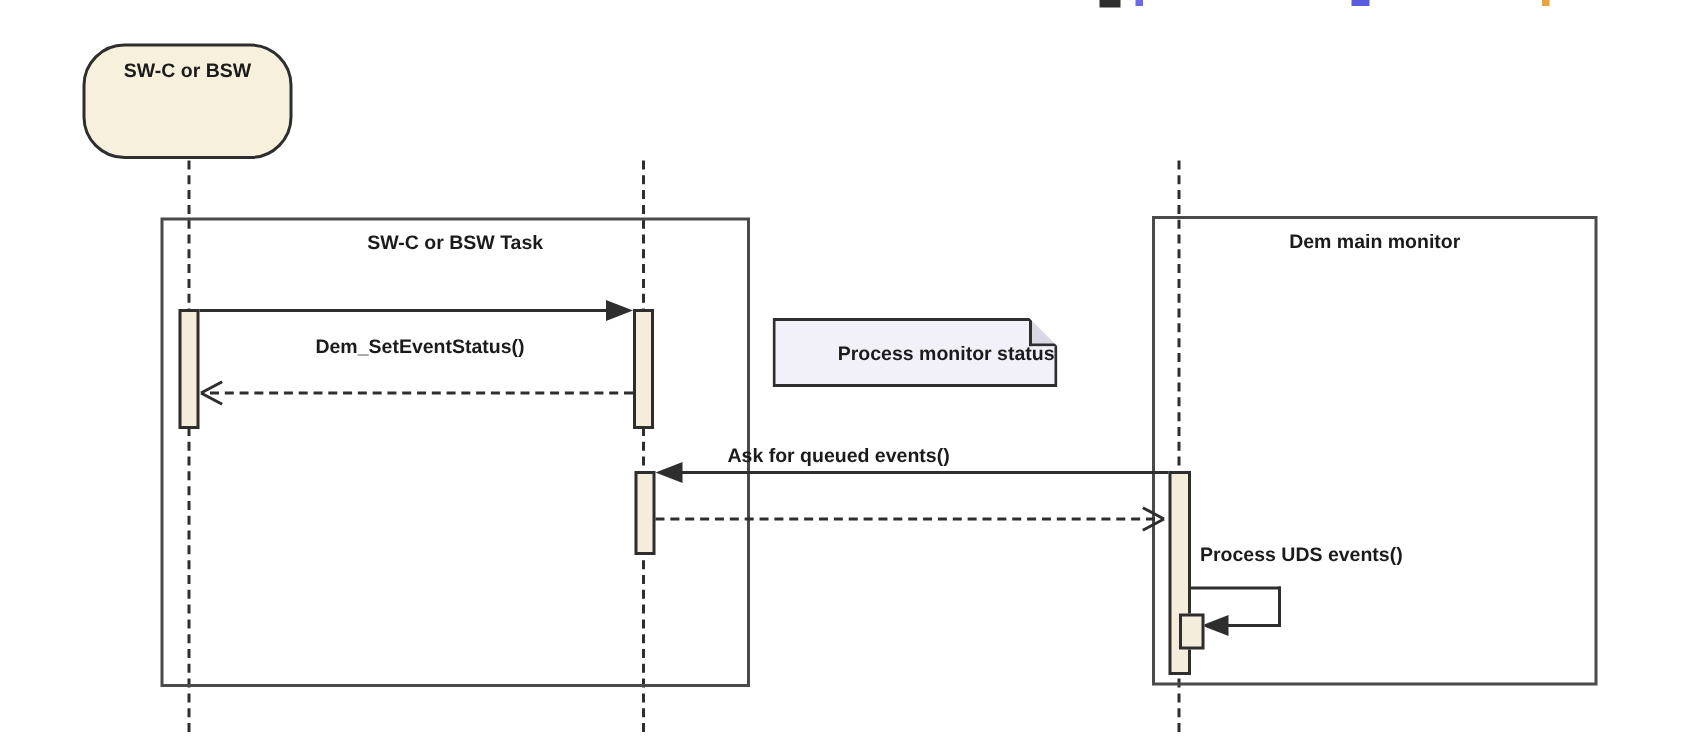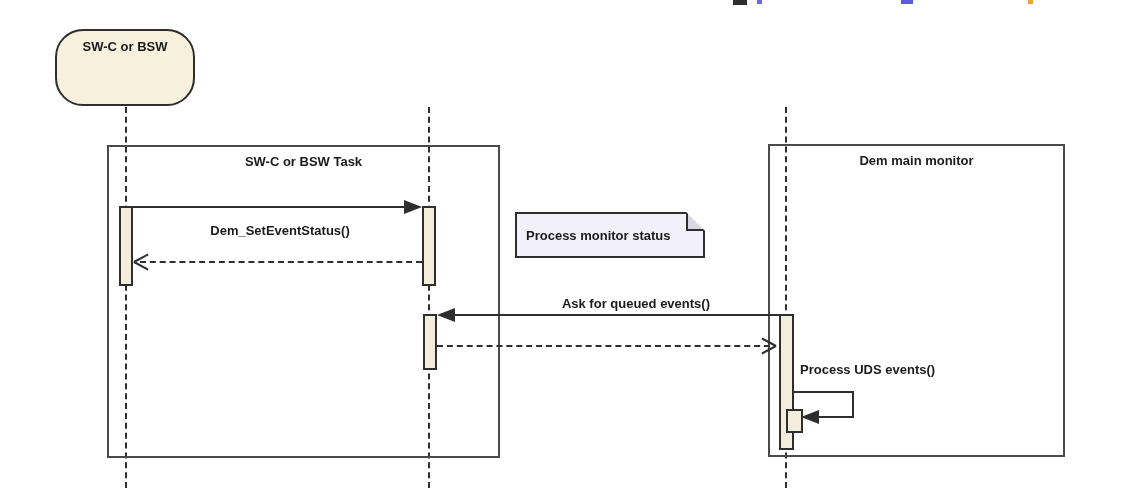--- a/index.html
+++ b/index.html
@@ -43,21 +43,21 @@
   .chev-bar{position:absolute;width:16px;height:2px;background:var(--line-color);}
   .chev-left-up{transform-origin:left center;transform:rotate(-28deg);}
   .chev-left-down{transform-origin:left center;transform:rotate(28deg);}
   .chev-right-up{transform-origin:right center;transform:rotate(28deg);}
   .chev-right-down{transform-origin:right center;transform:rotate(-28deg);}
 
   
   .note{position:absolute;background:var(--note-fill);border:2px solid var(--line-color);
     clip-path:polygon(0 0,calc(100% - 19px) 0,100% 19px,100% 100%,0 100%);
     display:flex;align-items:center;padding-left:9px;
-    font-size:13px;font-weight:bold;color:var(--text-color);}
+    font-size:13px;font-weight:bold;color:var(--text-color);justify-content:flex-end;}
   .note-fold{position:absolute;width:19px;height:19px;background:var(--note-fold);
     border-left:2px solid var(--line-color);border-bottom:2px solid var(--line-color);
     clip-path:polygon(0 0,100% 100%,0 100%);}
 
   .watermark{position:absolute;font-size:20px;color:var(--watermark-color);white-space:nowrap;text-align:right;}
 
   .remnant{position:absolute;}
 </style>
 </head>
 <body>
@@ -95,21 +95,21 @@
 
   <div class="msg-line-dashed" style="left:140px;top:261px;width:282px;"></div>
   <div class="chev-bar chev-left-up" style="left:134px;top:261px;"></div>
   <div class="chev-bar chev-left-down" style="left:134px;top:261px;"></div>
 
   <div class="note" style="left:515px;top:212px;width:190px;height:46px;">
     <span>Process monitor status</span>
   </div>
   <div class="note-fold" style="left:686px;top:212px;"></div>
 
-  <div class="msg-label" style="left:510px;top:296px;width:200px;text-align:right;">Ask for queued events()</div>
+  <div class="msg-label" style="left:485px;top:296px;width:200px;text-align:left;">Ask for queued events()</div>
   <div class="msg-line" style="left:450px;top:314px;width:329px;"></div>
   <div class="arrow-left" style="left:437px;top:308px;"></div>
 
   <div class="msg-line-dashed" style="left:437px;top:345px;width:333px;"></div>
   <div class="chev-bar chev-right-up" style="left:760px;top:345px;"></div>
   <div class="chev-bar chev-right-down" style="left:760px;top:345px;"></div>
 
   <div class="msg-label" style="left:800px;top:362px;">Process UDS events()</div>
   <div class="msg-line" style="left:794px;top:391px;width:60px;"></div>
   <div class="msg-line" style="left:852px;top:391px;width:0;height:26px;border-top:none;border-left:2px solid var(--line-color);"></div>

